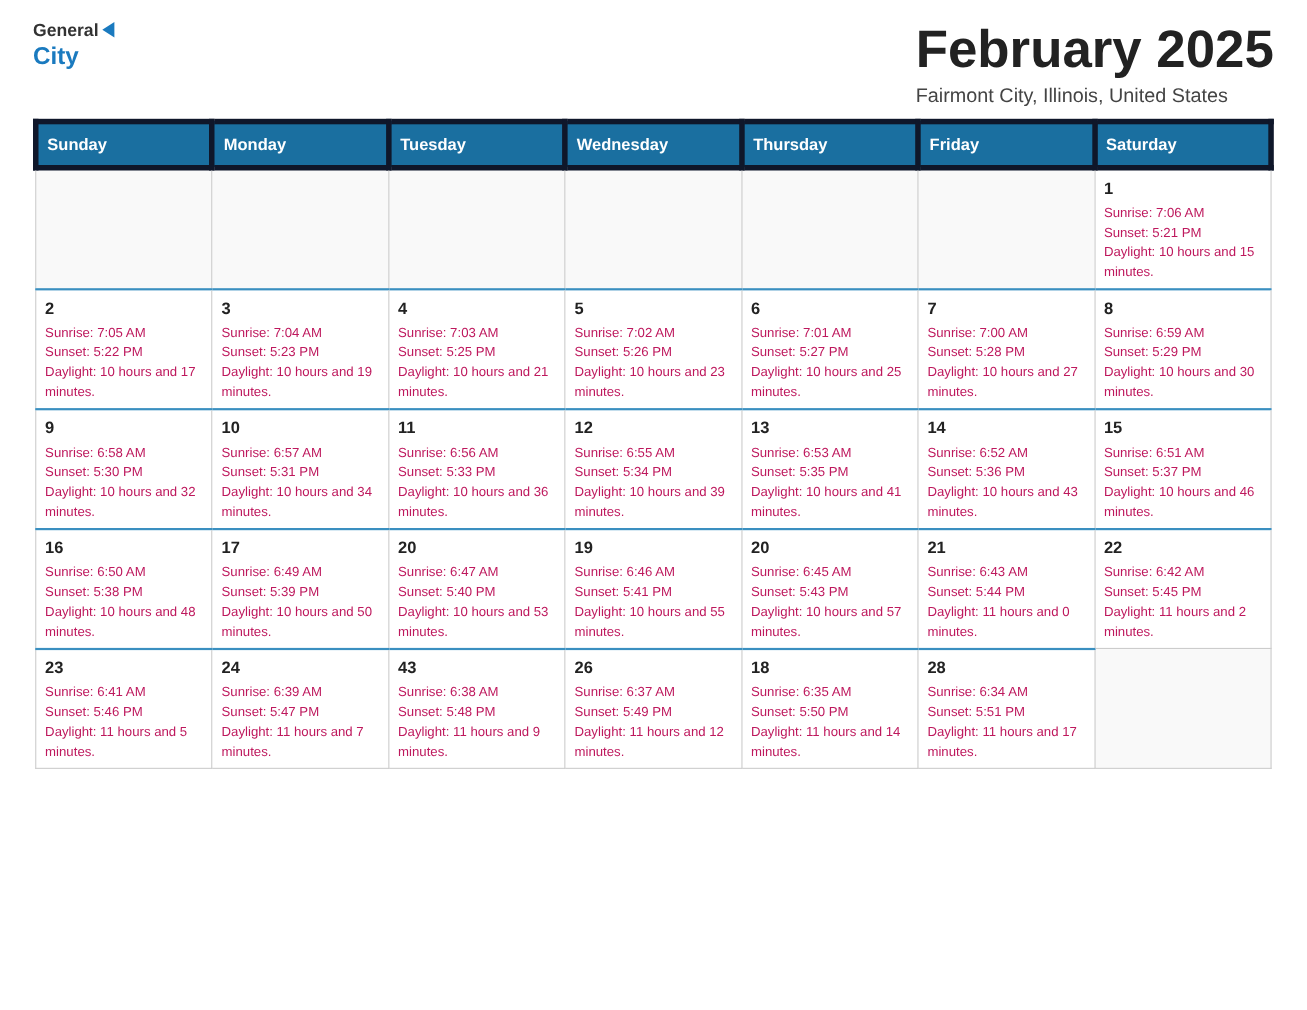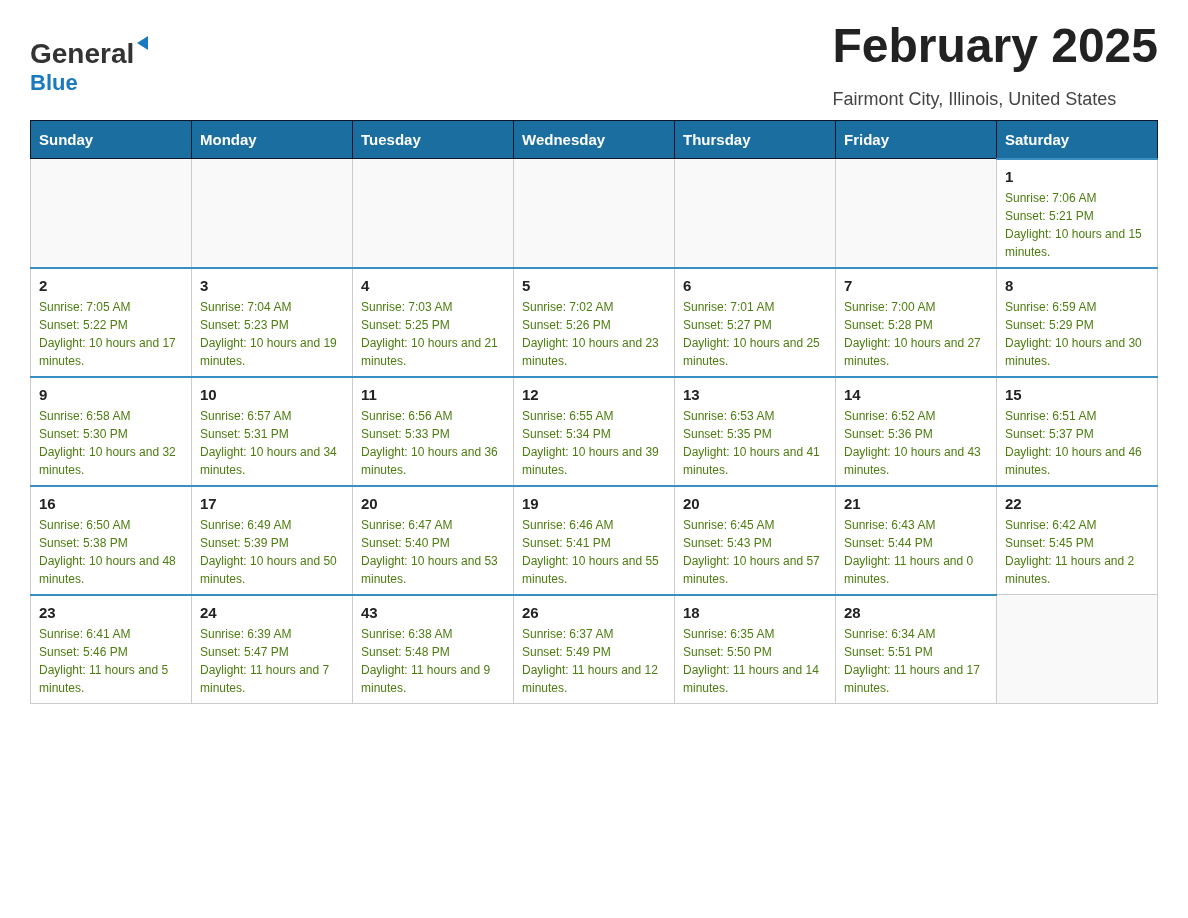--- a/index.html
+++ b/index.html
@@ -25,35 +25,35 @@
     }
     .month-title {
       font-size: 48px;
       font-weight: bold;
       color: #222;
       line-height: 1.1;
     }
     .location {
       font-size: 18px;
       color: #444;
-      margin-top: 16px;
+      margin-top: 4px;
     }
     .calendar {
       width: 100%;
       border-collapse: collapse;
       margin-top: 10px;
     }
     .calendar th {
       background-color: #1a6fa0;
       color: #fff;
       padding: 10px 8px;
       font-size: 15px;
       font-weight: bold;
       text-align: left;
-      border: 1px solid #0f172a;
+      border: 5px solid #0f172a;
     }
     .calendar td {
       vertical-align: top;
       padding: 8px 8px 6px 8px;
       border: 1px solid #ccc;
       border-top: 2px solid #3a8fc0;
       width: calc(100% / 7);
       min-height: 110px;
       font-size: 12.5px;
       color: #333;
@@ -65,32 +65,31 @@
     }
     .day-number {
       font-size: 15px;
       font-weight: bold;
       color: #222;
       display: block;
       margin-bottom: 4px;
     }
     .day-info {
       font-size: 12px;
-      color: #4d7c0f;
+      color: #be185d;
       line-height: 1.5;
     }
     .logo-line {
       display: flex;
       align-items: center;
     }
     .logo-text-general {
-      font-size: 28px;
+      font-size: 16px;
       font-weight: bold;
       color: #333;
-      margin-top: 18px;
     }
     .logo-triangle {
       display: inline-block;
       margin-left: 3px;
       width: 0;
       height: 0;
       border-left: 11px solid #1a7abf;
       border-top: 7px solid transparent;
       border-bottom: 7px solid transparent;
       transform: rotate(180deg);
@@ -102,21 +101,21 @@
 </head>
 <body>
 
 <div class="header">
   <div class="logo">
     <div class="logo-line">
       <span class="logo-text-general">General</span>
       <span class="logo-triangle"></span>
     </div>
     <div>
-      <span style="font-size:22px;font-weight:bold;color:#1a7abf;">Blue</span>
+      <span style="font-size:22px;font-weight:bold;color:#1a7abf;">City</span>
     </div>
   </div>
   <div class="title-block">
     <div class="month-title">February 2025</div>
     <div class="location">Fairmont City, Illinois, United States</div>
   </div>
 </div>
 
 <table class="calendar">
   <thead>

